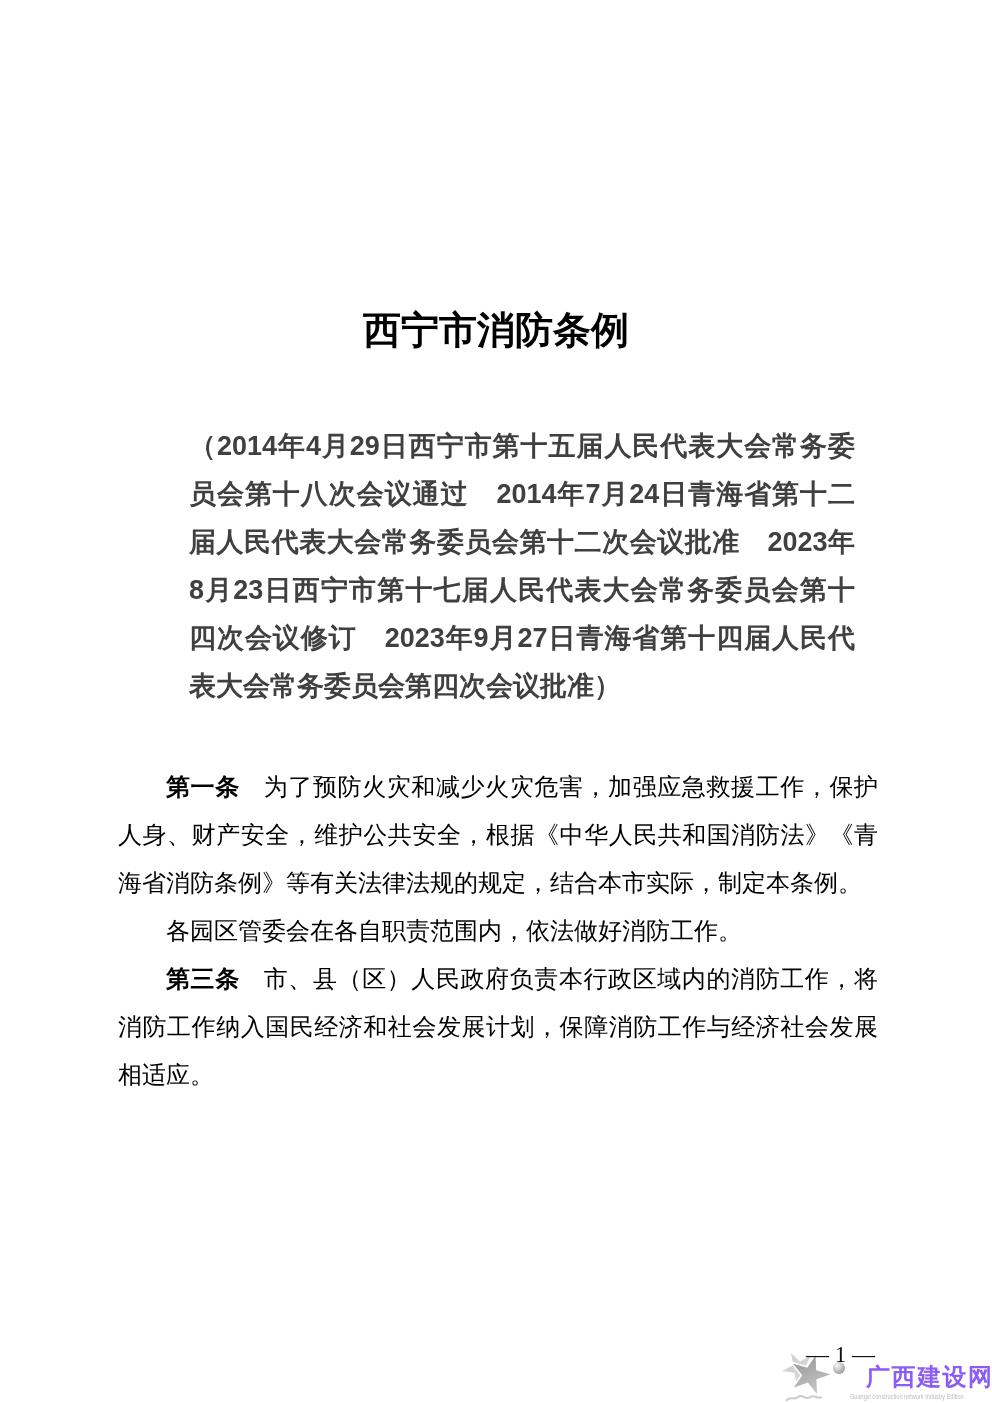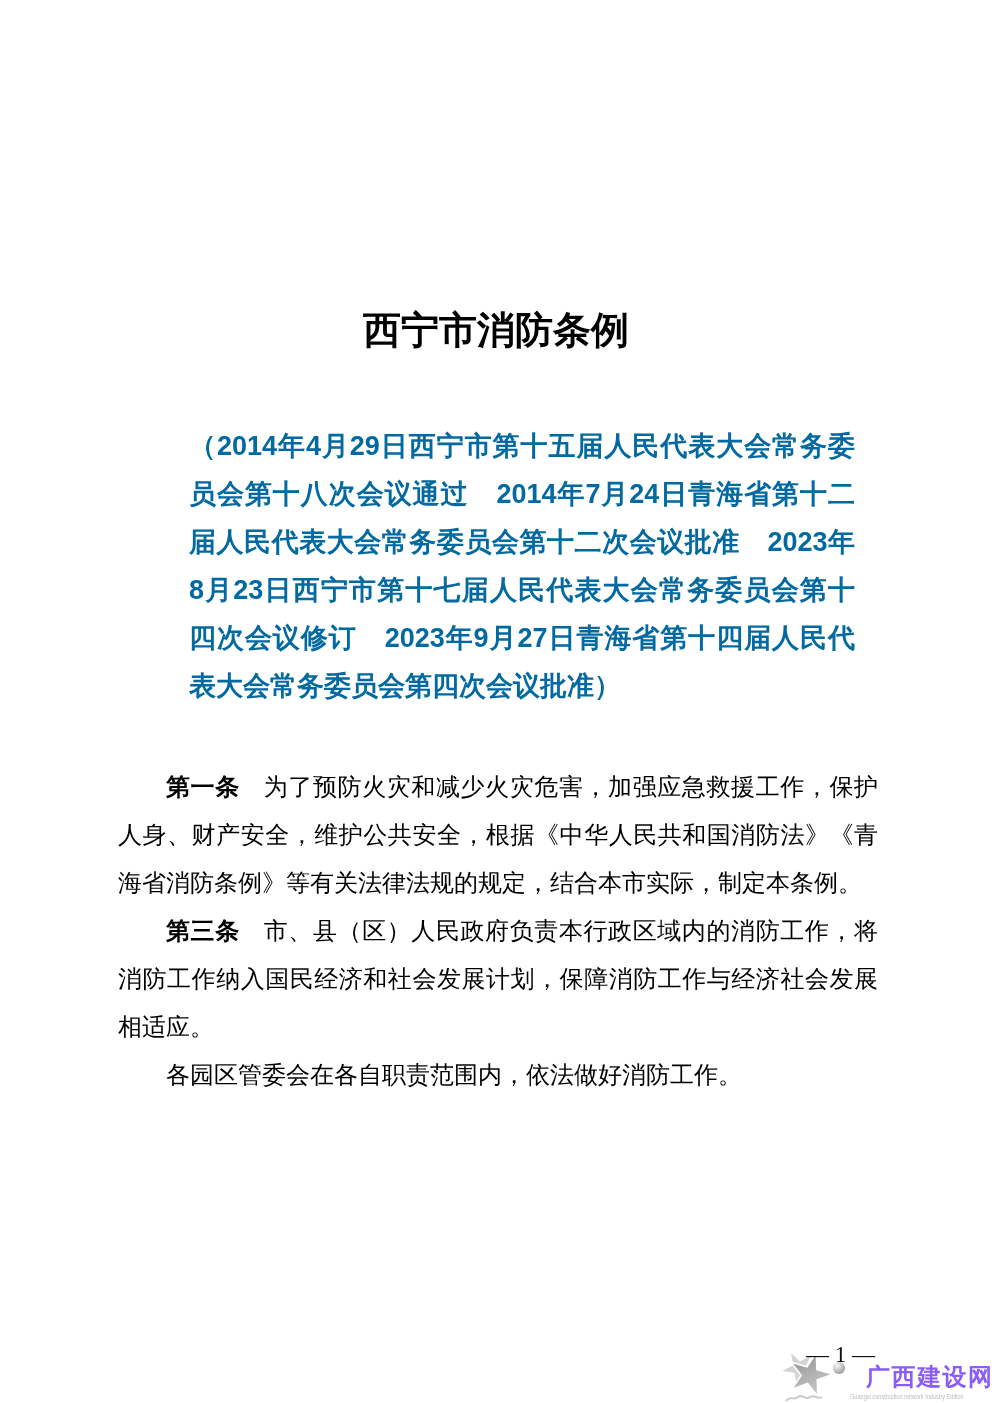--- a/index.html
+++ b/index.html
@@ -11,21 +11,21 @@
   .doc-title {
     position:absolute; top:300px; left:0; width:992px;
     text-align:center; font-size:38px; line-height:44px; font-weight:600;
     font-family:"Liberation Sans","DejaVu Sans",sans-serif;
     color:#000;
   }
   .enactment-note {
     position:absolute; top:414px; left:189px; width:666px;
     font-size:27px; line-height:48px; font-weight:600;
     font-family:"Liberation Sans","DejaVu Sans",sans-serif;
-    text-align:justify; color:#0369a1;
+    text-align:justify; color:#404040;
   }
   .articles {
     position:absolute; top:755px; left:118px; width:760px;
   }
   .article {
     font-size:24px; line-height:48px; text-align:justify;
     text-indent:2em; color:#000;
     font-family:"Liberation Serif","DejaVu Serif",serif;
   }
   .article-label {
@@ -64,22 +64,22 @@
 <body>
 
 <div class="page">
 
   <h1 class="doc-title">西宁市消防条例</h1>
 
   <p class="enactment-note">（2014年4月29日西宁市第十五届人民代表大会常务委员会第十八次会议通过　2014年7月24日青海省第十二届人民代表大会常务委员会第十二次会议批准　2023年8月23日西宁市第十七届人民代表大会常务委员会第十四次会议修订　2023年9月27日青海省第十四届人民代表大会常务委员会第四次会议批准）</p>
 
   <div class="articles">
     <p class="article"><span class="article-label">第一条</span><span>为了预防火灾和减少火灾危害，加强应急救援工作，保护人身、财产安全，维护公共安全，根据《中华人民共和国消防法》《青海省消防条例》等有关法律法规的规定，结合本市实际，制定本条例。</span></p>
+    <p class="article"><span class="article-label"></span><span>各园区管委会在各自职责范围内，依法做好消防工作。</span></p>
     <p class="article"><span class="article-label">第三条</span><span>市、县（区）人民政府负责本行政区域内的消防工作，将消防工作纳入国民经济和社会发展计划，保障消防工作与经济社会发展相适应。</span></p>
-    <p class="article"><span class="article-label"></span><span>各园区管委会在各自职责范围内，依法做好消防工作。</span></p>
   </div>
 
   <div class="page-number">— 1 —</div>
 
   <div class="watermark">
     <svg class="wm-logo" viewBox="0 0 72 62" xmlns="http://www.w3.org/2000/svg">
       <defs>
         <linearGradient id="starGrad" x1="0" y1="0" x2="1" y2="1">
           <stop offset="0" stop-color="#8b8b8b"></stop>
           <stop offset="1" stop-color="#d2d2d2"></stop>

